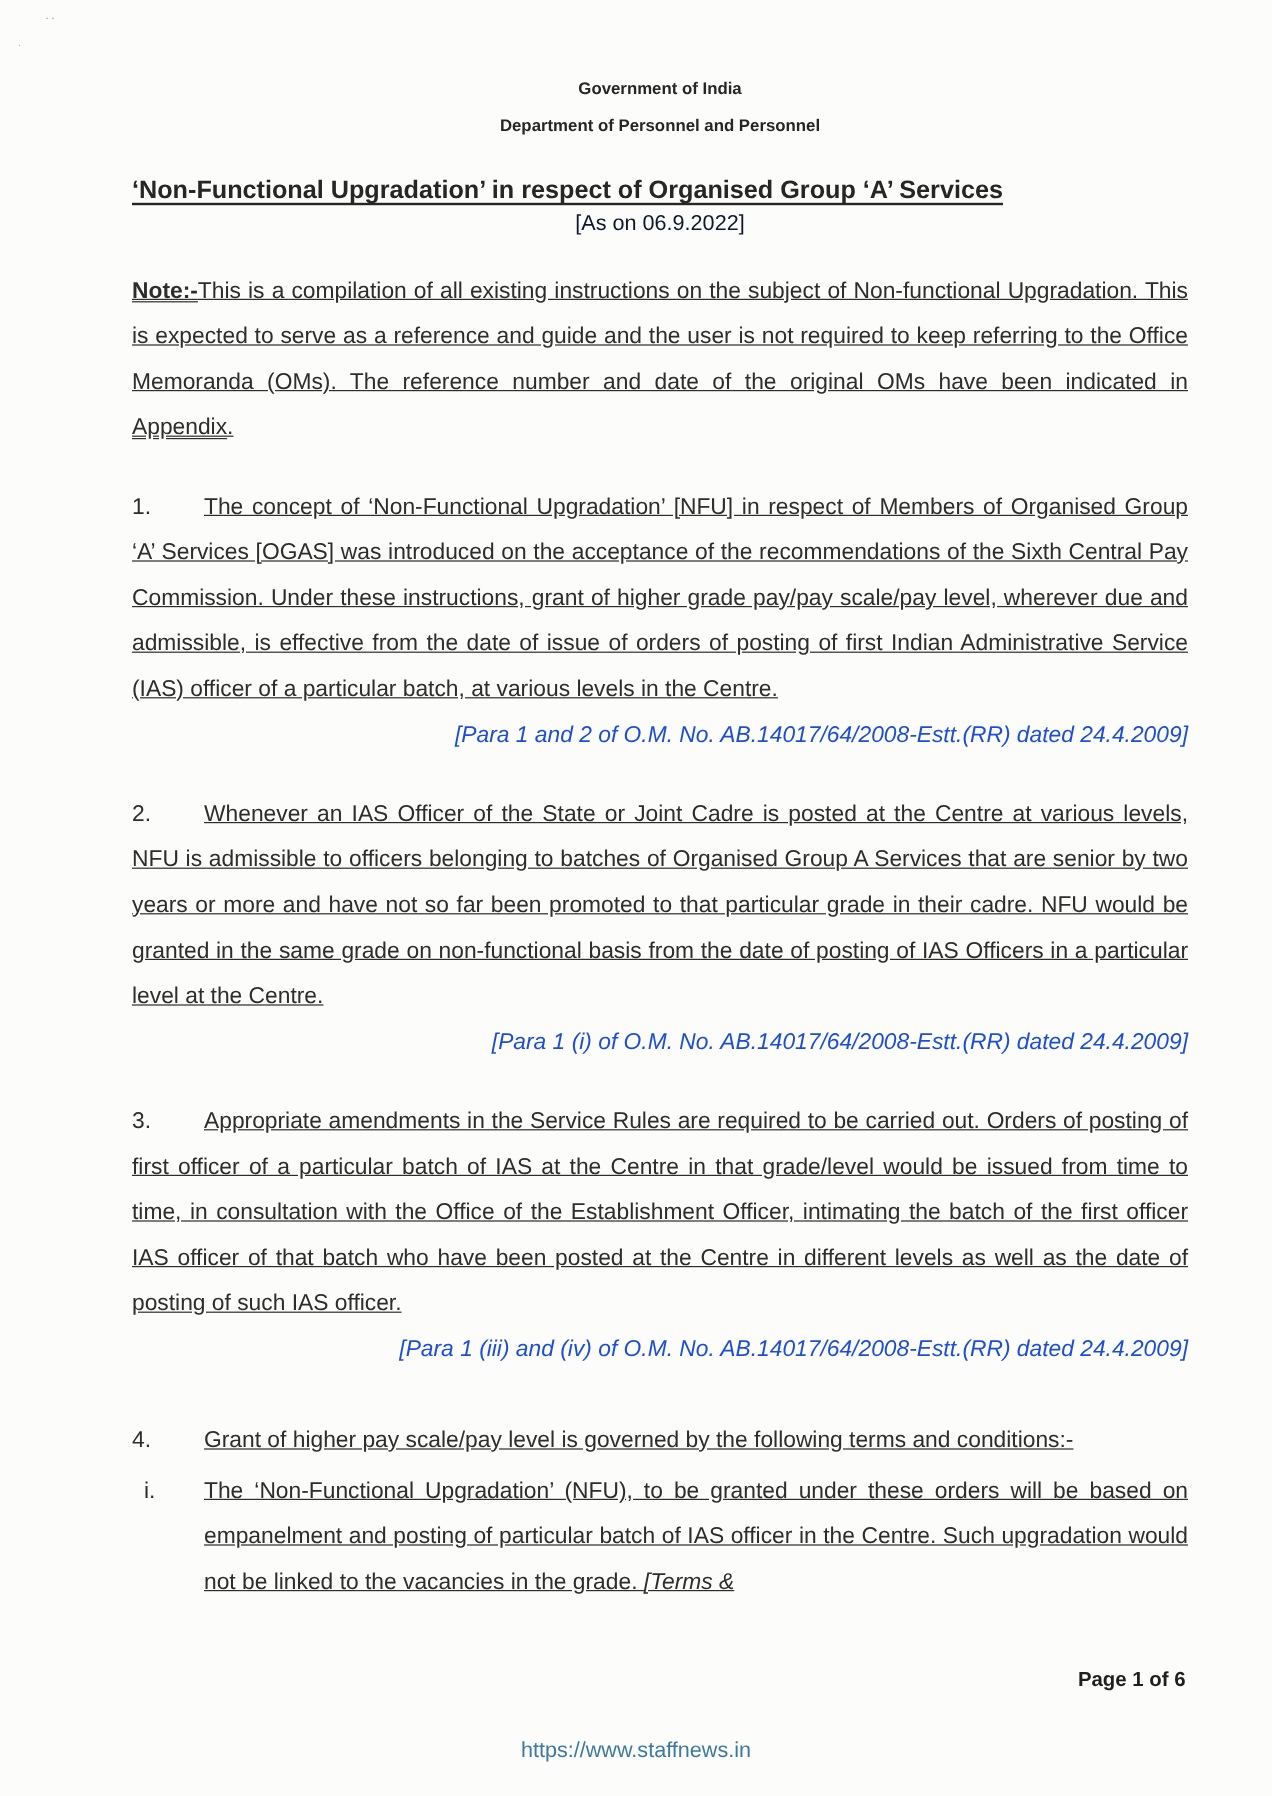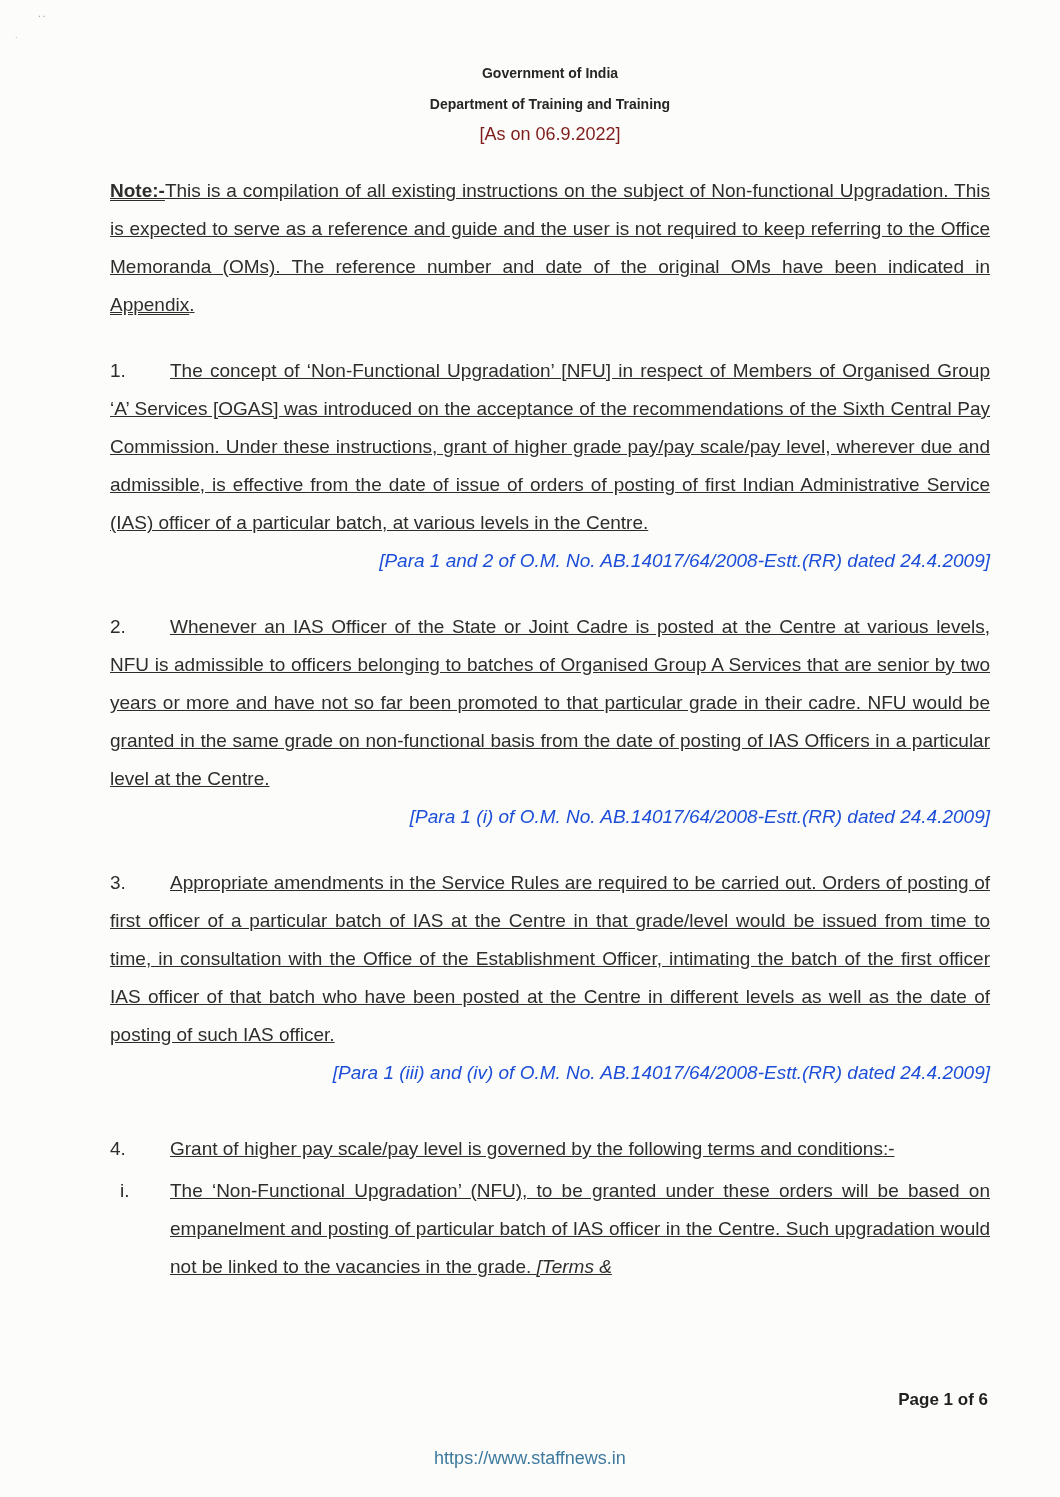--- a/index.html
+++ b/index.html
@@ -44,21 +44,21 @@
   .doc-heading .u {
     text-decoration: underline;
     text-underline-offset: 4px;
     text-decoration-thickness: 2px;
   }
   .as-on {
     text-align: center;
     font-size: 18px;
     line-height: 24px;
     margin-top: 2px;
-    color: #7f1d1d;
+    color: #0f172a;
   }
   .body-text {
     font-size: 19px;
     line-height: 38px;
     text-align: justify;
     margin: 0;
     color: #2d2d2d;
     text-decoration: underline;
   }
   .note-block { margin-top: 26px; }
@@ -116,23 +116,26 @@
 </head>
 <body>
 
 <div class="page">
 
   <div class="scan-speck-1">..</div>
   <div class="scan-speck-2">.</div>
 
   <div class="doc-header">
     <div>Government of India</div>
-    <div>Department of Training and Training</div>
+    <div>Department of Personnel and Personnel</div>
   </div>
 
+  <div class="doc-heading">
+    <span class="u">‘Non-Functional Upgradation’ in respect of Organised Group ‘A’ Services</span>
+  </div>
 
   <div class="as-on">[As on  06.9.2022]</div>
 
   <p class="body-text note-block"><span class="note-label">Note:-</span><span>This is a compilation of all existing instructions on the subject of Non-functional Upgradation. This is expected to serve as a reference and guide and the user is not required to keep referring to the Office Memoranda (OMs). The reference number and date of the original OMs have been indicated in </span><span class="underlined">Appendix</span><span>.</span></p>
 
   <div class="para-block">
     <p class="body-text"><span class="para-num">1.</span><span>The concept of ‘Non-Functional Upgradation’ [NFU] in respect of Members of Organised Group ‘A’ Services [OGAS] was introduced on the acceptance of the recommendations of the Sixth Central Pay Commission. Under these instructions, grant of higher grade pay/pay scale/pay level, wherever due and admissible, is effective from the date of issue of orders of posting of first Indian Administrative Service (IAS) officer of a particular batch, at various levels in the Centre.</span></p>
     <div class="citation">[Para 1 and 2 of O.M. No. AB.14017/64/2008-Estt.(RR) dated 24.4.2009]</div>
   </div>
 

